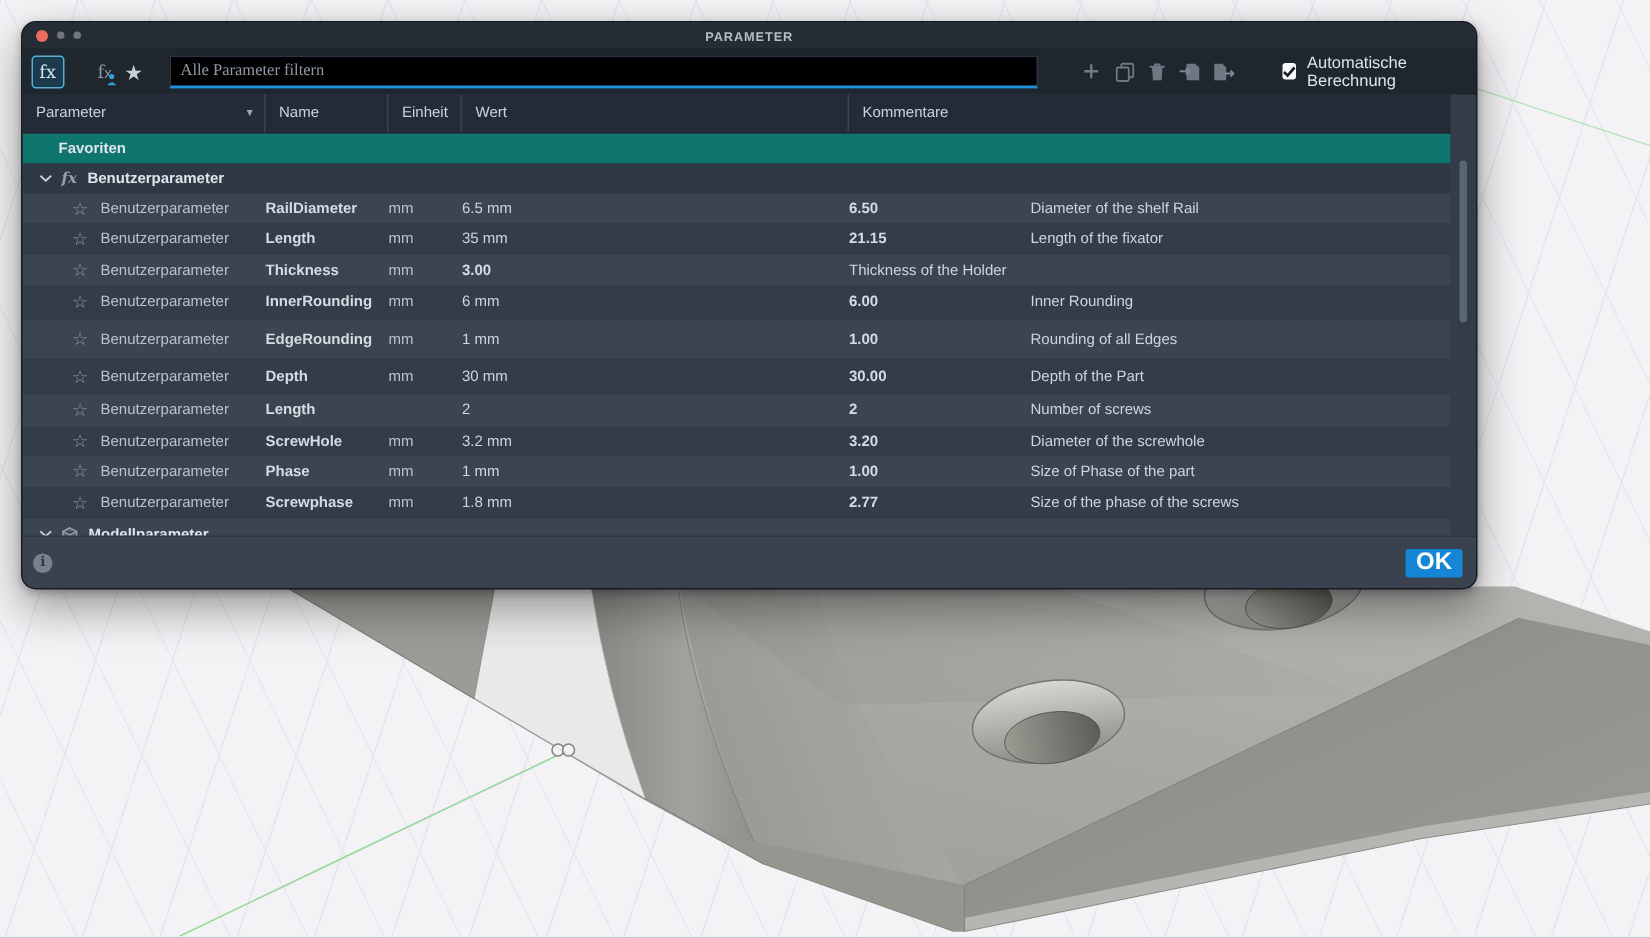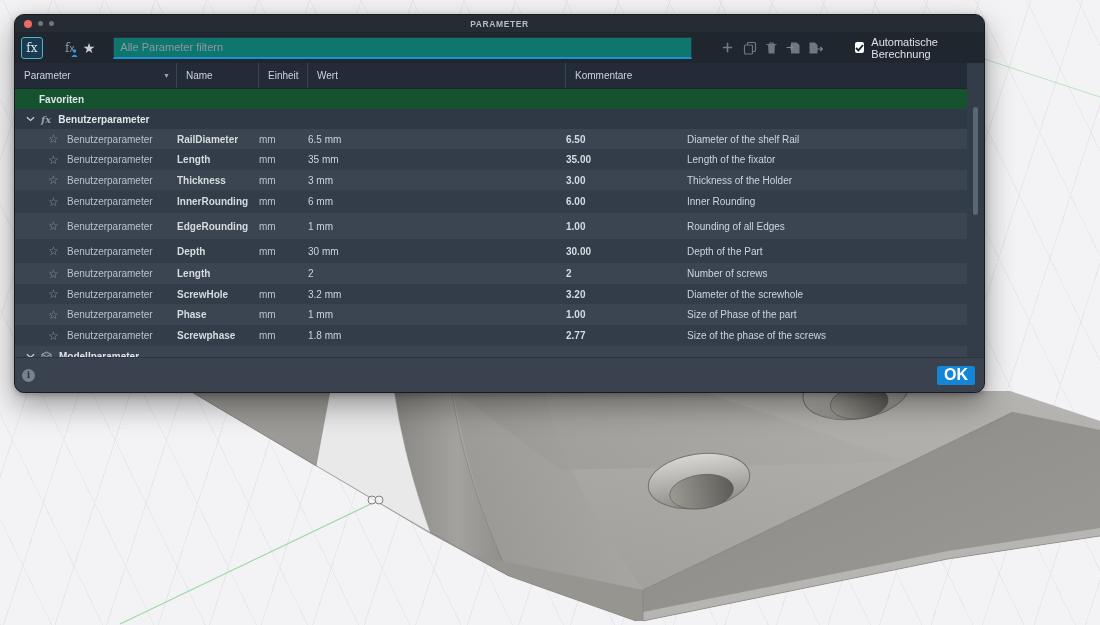--- a/index.html
+++ b/index.html
@@ -23,22 +23,22 @@
   .light.gray{width:5px;height:5px;background:#71767d;}
   .wtitle{position:absolute;left:0;right:0;text-align:center;font-size:8.5px;
     letter-spacing:.6px;color:#b7bdc5;font-weight:bold;}
   .toolbar{height:31px;background:#20262e;display:flex;align-items:center;flex:0 0 auto;padding:0 8px 0 6px;}
   .fxbtn{width:26px;height:22px;border:1px solid #55aed6;border-radius:3px;background:#1d3a4c;
     color:#cfe9f6;display:flex;align-items:center;justify-content:center;margin-right:18px;}
   .fx{font-family:"DejaVu Serif",serif;font-size:12px;}
   .tbicon{color:#8d97a2;display:flex;align-items:center;justify-content:center;width:22px;height:22px;position:relative;}
   .star-tool{color:#c9cfd6;font-size:14px;margin:0 10px 0 4px;}
   .fxuser .person{position:absolute;right:1px;bottom:2px;}
-  .filter{flex:0 0 auto;width:579px;height:22px;background:#0f766e;border:1px solid #2a3442;
-    border-bottom:2px solid #1e8fd8;color:#dfe6ec;font-size:11px;padding:0 6px;outline:none;margin-left:8px;}
+  .filter{flex:0 0 auto;width:579px;height:22px;background:#000000;border:1px solid #2a3442;
+    border-bottom:2px solid #1e8fd8;color:#dfe6ec;font-size:11px;padding:0 6px;outline:none;margin-left:8px;font-family:Liberation Serif, serif;}
   .filter::placeholder{color:#8d98a3;}
   .ticons{display:flex;align-items:center;gap:7px;margin-left:28px;}
   .ticon{width:15px;height:15px;display:flex;align-items:center;justify-content:center;}
   .autocalc{display:flex;align-items:center;gap:7px;margin-left:32px;}
   .cbx{width:11px;height:11px;background:#fdfdfd;border-radius:2px;display:flex;align-items:center;justify-content:center;}
   .autocalc .lbl{font-size:11px;color:#dde2e8;}
 
   
   .thead{height:26px;background:#222b37;display:grid;flex:0 0 auto;
     grid-template-columns:162px 82px 49px 258px 121px 1fr;margin-right:17px;
@@ -51,21 +51,21 @@
   .grow .chev{margin-left:11px;display:flex;}
   .grow .gicon{margin-left:6px;display:flex;color:#98a2ad;}
   .grow .glabel{margin-left:7px;}
   .grow.fav .glabel{margin-left:24px;}
   .row{display:grid;grid-template-columns:52px 110px 82px 49px 258px 121px 1fr;
     align-items:center;font-size:10px;color:#cdd4dc;}
   .row .staro{margin-left:33px;color:#8b95a1;font-size:12px;line-height:1;}
   .row .param{color:#b9c2cc;}
   .row .name,.row .val{color:#d6dbe1;font-weight:bold;}
   .rl{background:#3b4451;}  .rd{background:#333d49;}
-  .gfav{background:#14532d;} .ggrp{background:#2f3945;}
+  .gfav{background:#0f766e;} .ggrp{background:#2f3945;}
   .scrollbar{position:absolute;right:6px;top:78px;width:5px;height:277px;border-radius:3px;}
   .thumb{position:absolute;right:0;top:14px;width:5px;height:108px;border-radius:3px;background:#5a6674;}
 
   
   .tfoot{flex:1 1 auto;background:#39424e;border-top:1px solid #2c3440;display:flex;
     align-items:center;justify-content:space-between;padding:0 9px 0 7px;}
   .info{width:13px;height:13px;border-radius:50%;background:#78828d;color:#2f3844;
     font-size:9px;font-weight:bold;display:flex;align-items:center;justify-content:center;
     font-family:"DejaVu Serif",serif;}
   .okbtn{min-width:29px;height:19px;background:#1586d6;color:#fff;border:none;border-radius:2px;
@@ -239,29 +239,28 @@
             <span class="c expr">6.5 mm</span>
             <span class="c val">6.50</span>
             <span class="c com">Diameter of the shelf Rail</span>
           </div>
           <div class="row rd" style="height: 21px;">
             <span class="c"><span class="staro">☆</span></span>
             <span class="c param">Benutzerparameter</span>
             <span class="c name">Length</span>
             <span class="c unit param">mm</span>
             <span class="c expr">35 mm</span>
-            <span class="c val">35.00</span>
+            <span class="c val">21.15</span>
             <span class="c com">Length of the fixator</span>
           </div>
           <div class="row rl" style="height: 20px;">
             <span class="c"><span class="staro">☆</span></span>
             <span class="c param">Benutzerparameter</span>
             <span class="c name">Thickness</span>
             <span class="c unit param">mm</span>
-            <span class="c expr">3 mm</span>
             <span class="c val">3.00</span>
             <span class="c com">Thickness of the Holder</span>
           </div>
           <div class="row rd" style="height: 23px;">
             <span class="c"><span class="staro">☆</span></span>
             <span class="c param">Benutzerparameter</span>
             <span class="c name">InnerRounding</span>
             <span class="c unit param">mm</span>
             <span class="c expr">6 mm</span>
             <span class="c val">6.00</span>

